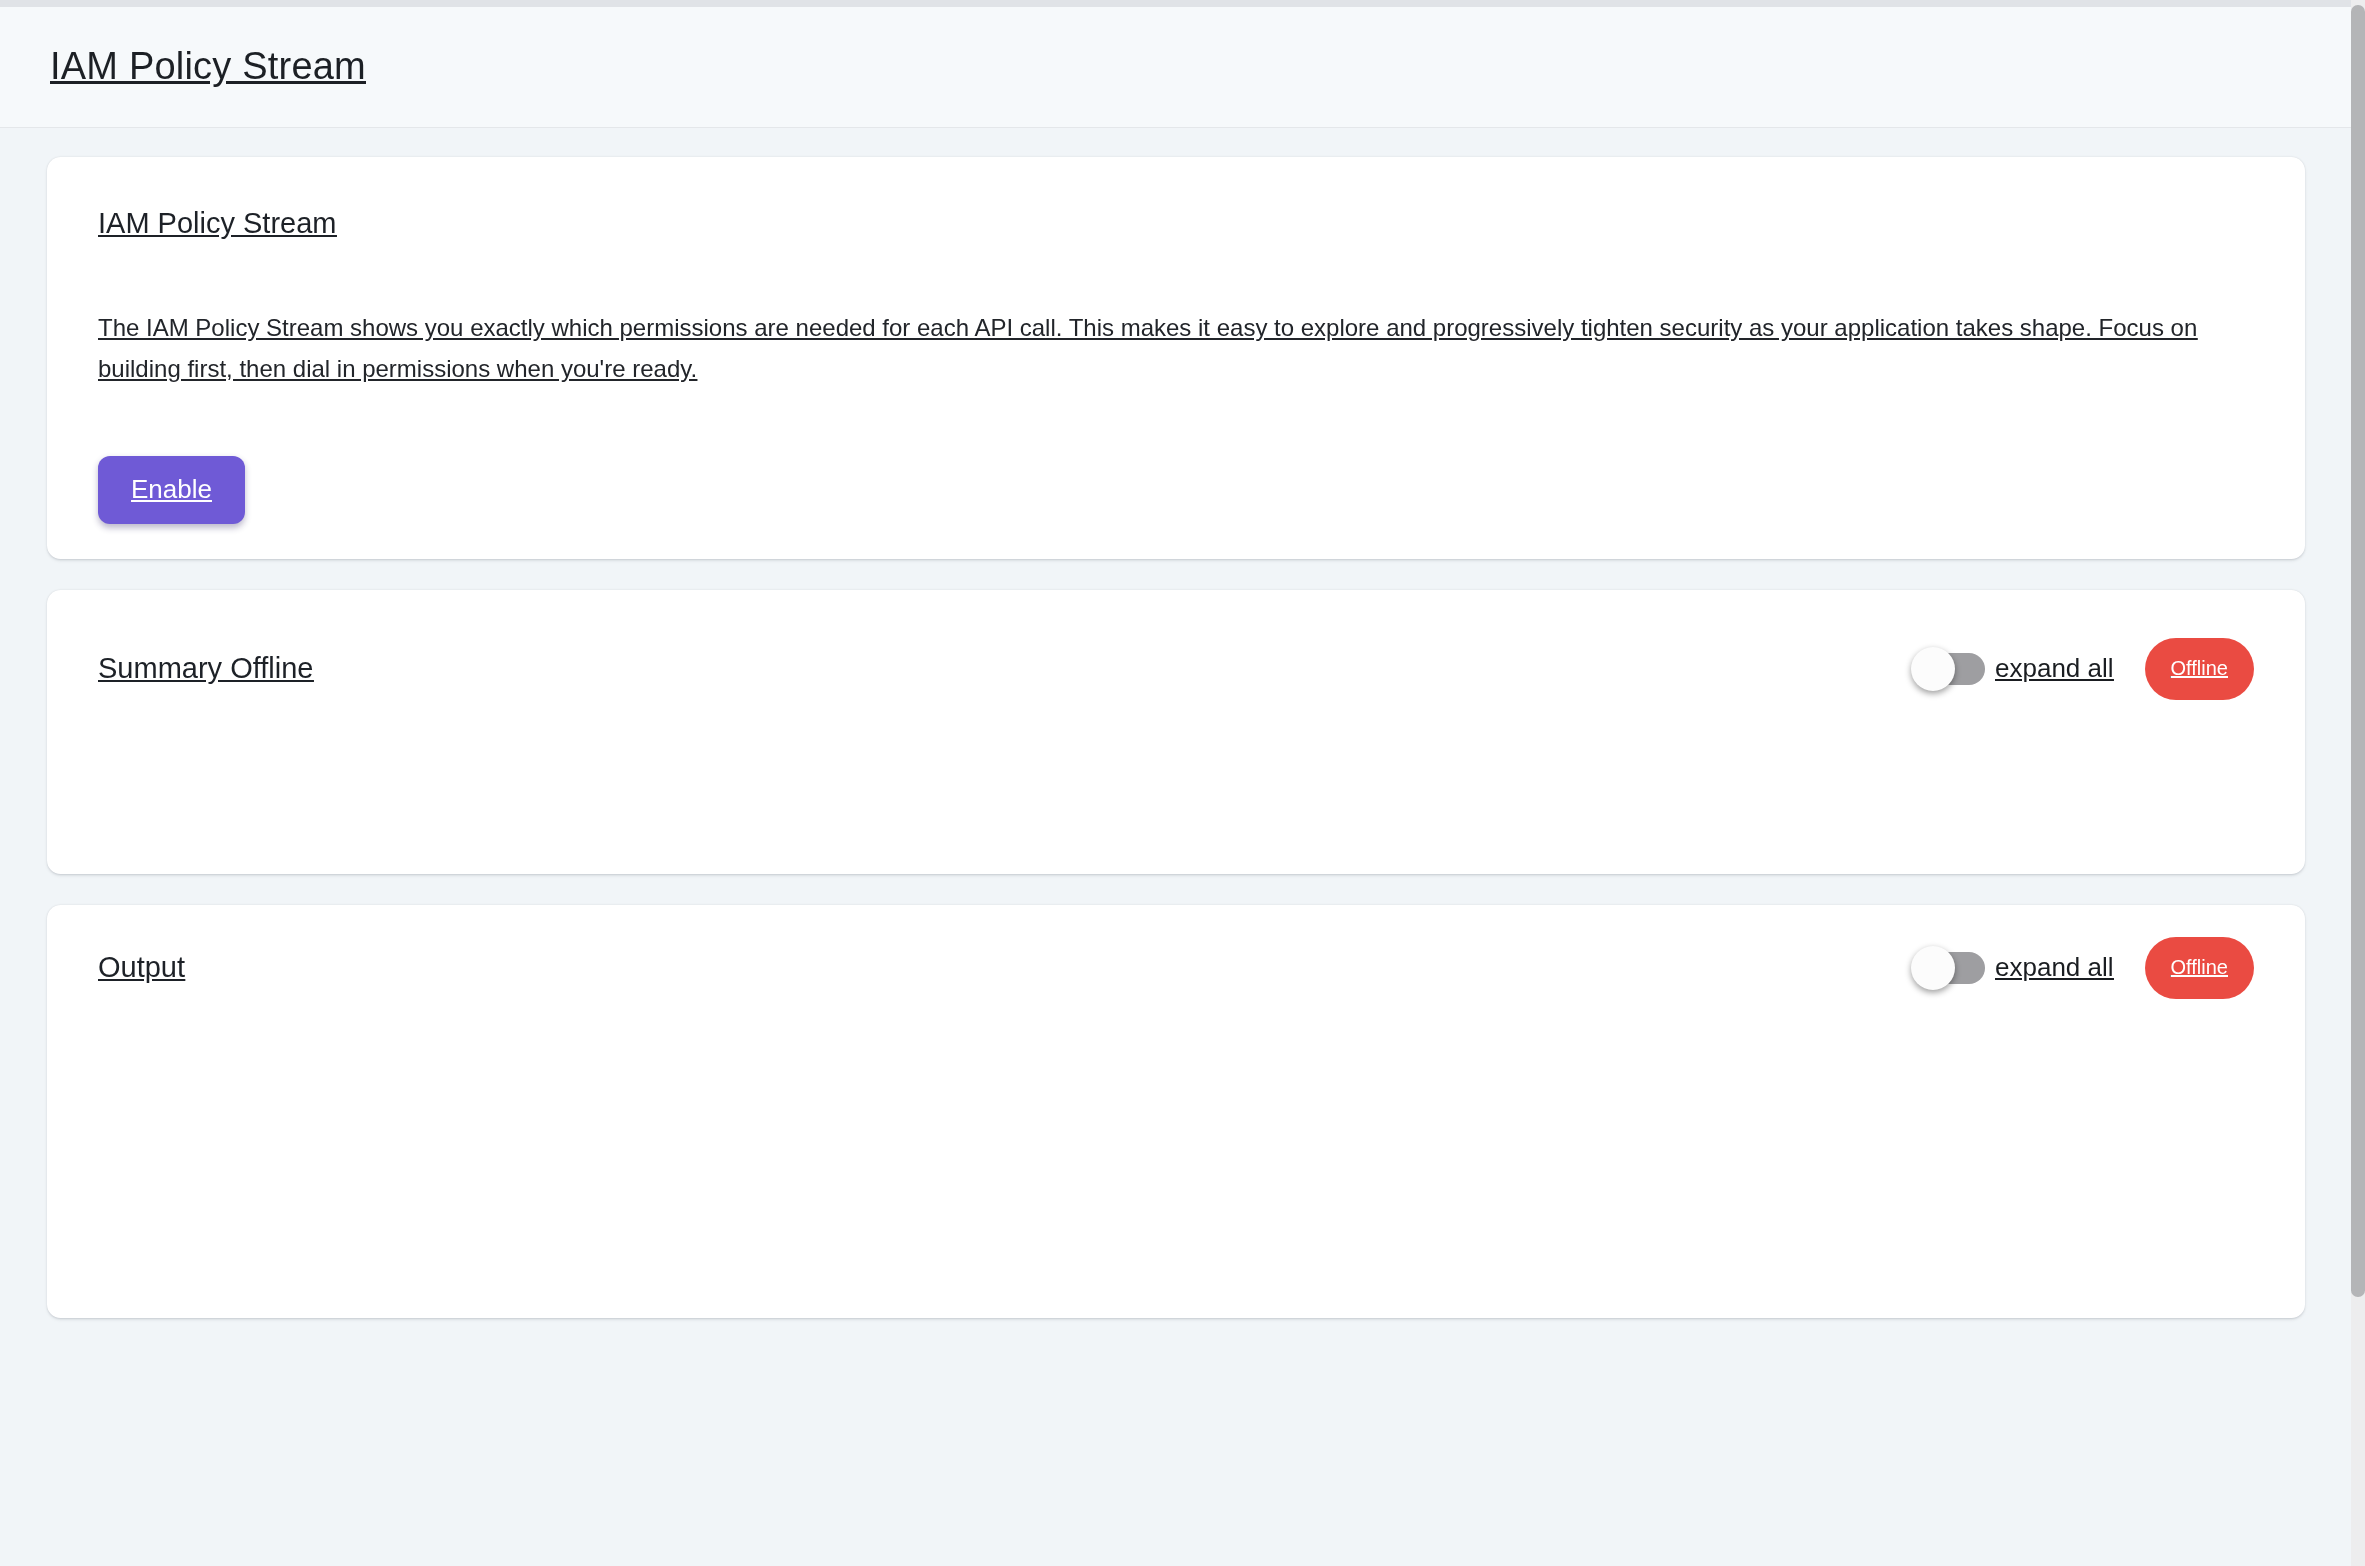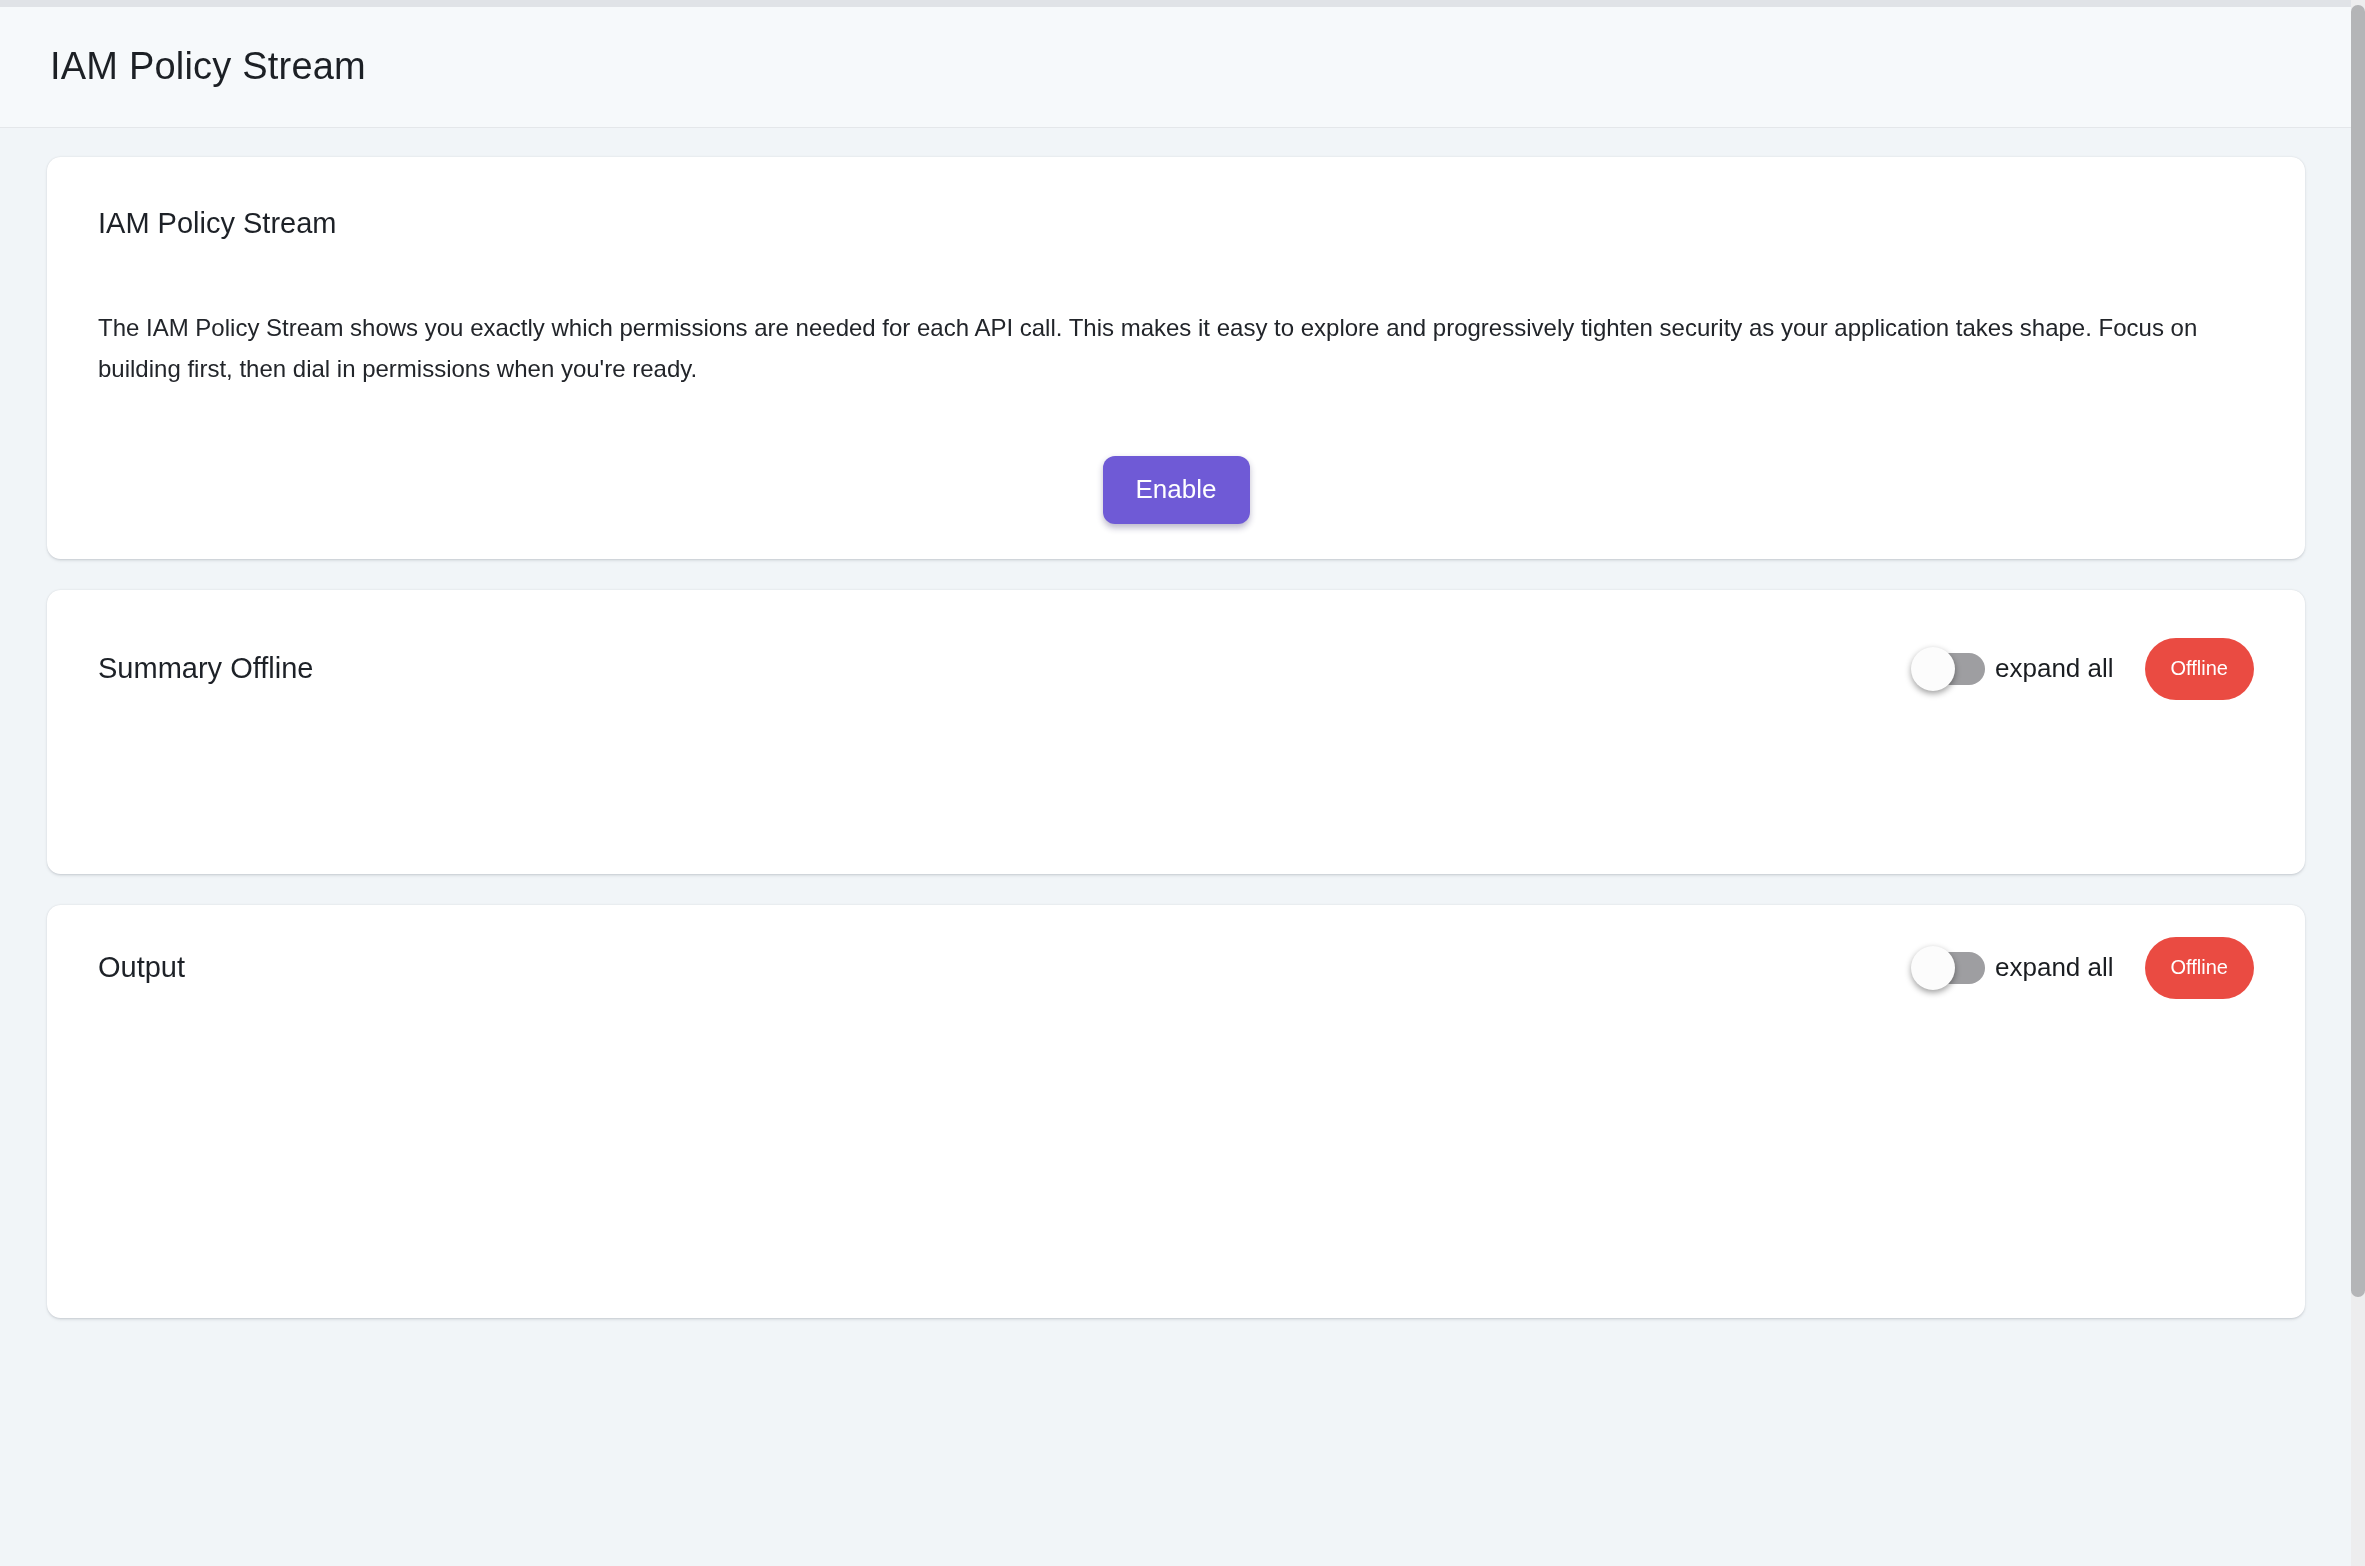--- a/index.html
+++ b/index.html
@@ -1,15 +1,15 @@
 <!DOCTYPE html>
 <html style="font-size:13.7px"><head>
 <meta charset="utf-8">
 <style>
-  * { margin: 0; padding: 0; box-sizing: border-box; }
+  * { margin: 0; padding: 0; box-sizing: border-box; text-decoration: underline; }
   html, body { width: 2366px; height: 1567px; }
   body {
     position: relative;
     overflow: hidden;
     background: #f1f5f8;
     font-family: "Liberation Sans", sans-serif;
     color: #212529;
   }
 
   
@@ -60,21 +60,21 @@
     margin-top: 67px;
     max-width: 2136px;
     font-size: 24px;
     line-height: 41px;
     color: #22252a;
   }
 
   .intro-actions {
     margin-top: 67px;
     display: flex;
-    justify-content: center;
+    justify-content: flex-start;
   }
   .btn-enable {
     border: none;
     cursor: pointer;
     height: 68px;
     padding: 0 32px;
     min-width: 147px;
     border-radius: 12px;
     background: #6f5ad6;
     color: #ffffff;

